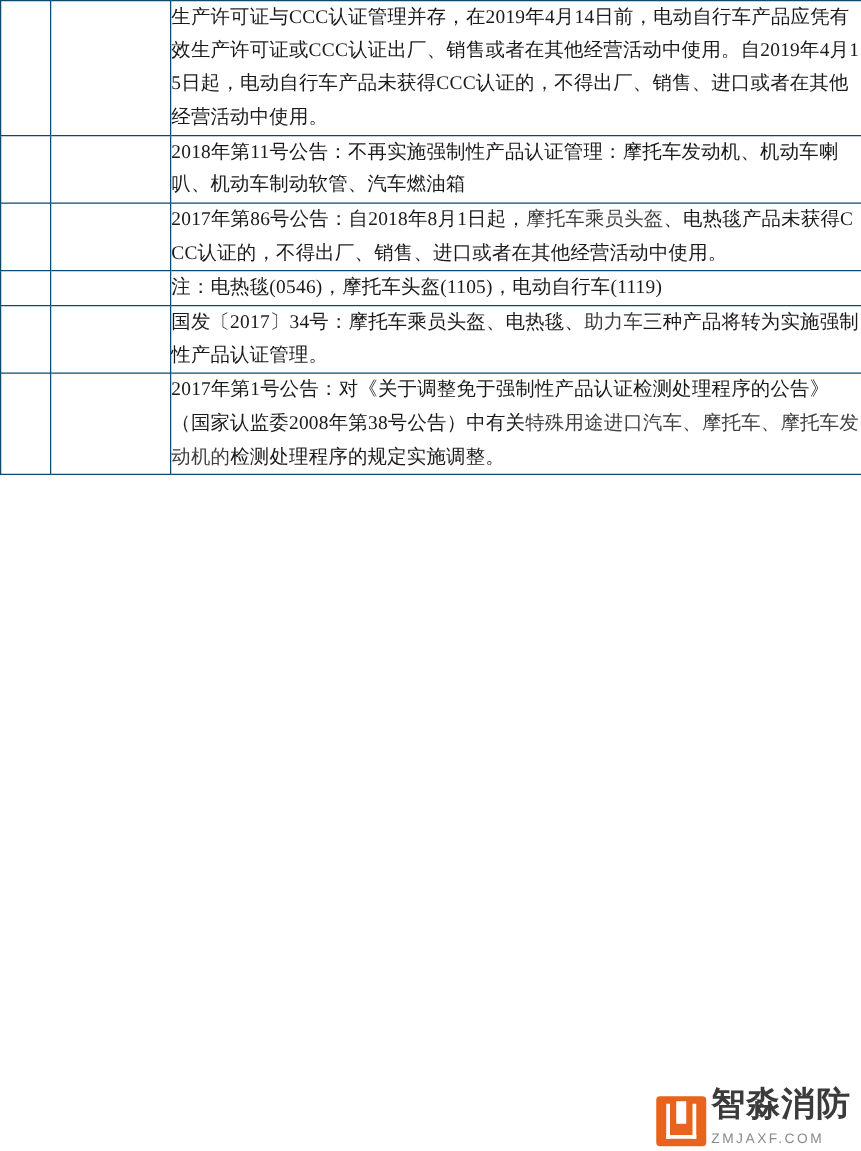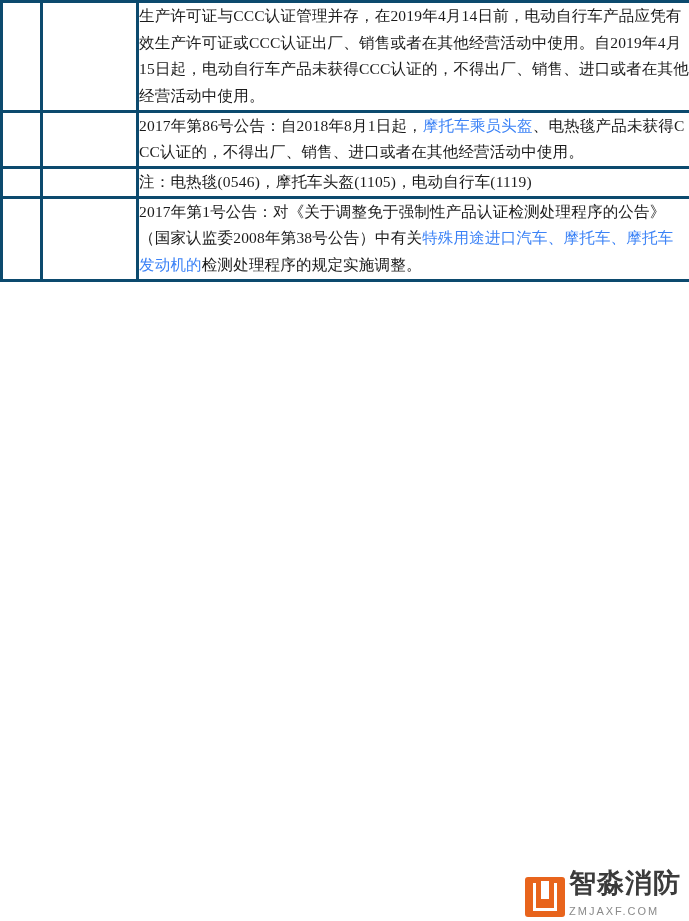--- a/index.html
+++ b/index.html
@@ -21,21 +21,21 @@
     width: 689px;
     height: 921px;
     background: #ffffff;
   }
   table.doc-table {
     border-collapse: collapse;
     width: 689px;
     table-layout: fixed;
   }
   table.doc-table td {
-    border: 3px solid #0c4a6e;
+    border: 1px solid #0c4a6e;
     vertical-align: top;
     padding: 0;
   }
   
   col.c1 { width: 40px; }
   col.c2 { width: 96px; }
   col.c3 { width: 553px; }
 
   td.col-a, td.col-b {
     background: #ffffff;
@@ -45,21 +45,21 @@
   }
   .cell-text {
     font-size: 15.5px;
     line-height: 1.72;
     color: #1a1a1a;
     letter-spacing: 0.2px;
     white-space: pre-wrap;
     word-break: break-all;
   }
   .green {
-    color: #3b82f6;
+    color: #404040;
   }
   .watermark {
     position: absolute;
     right: 4px;
     bottom: 2px;
     width: 160px;
     height: 44px;
     pointer-events: none;
   }
   .wm-logo {
@@ -130,28 +130,42 @@
         <td class="col-a"></td>
         <td class="col-b"></td>
         <td class="col-c">
           <div class="cell-text"><span>生产许可证与CCC认证管理并存，在2019年4月14日前，电动自行车产品应凭有效生产许可证或CCC认证出厂、销售或者在其他经营活动中使用。自2019年4月15日起，电动自行车产品未获得CCC认证的，不得出厂、销售、进口或者在其他经营活动中使用。</span></div>
         </td>
       </tr>
       <tr>
         <td class="col-a"></td>
         <td class="col-b"></td>
         <td class="col-c">
+          <div class="cell-text"><span>2018年第11号公告：不再实施强制性产品认证管理：摩托车发动机、机动车喇叭、机动车制动软管、汽车燃油箱</span></div>
+        </td>
+      </tr>
+      <tr>
+        <td class="col-a"></td>
+        <td class="col-b"></td>
+        <td class="col-c">
           <div class="cell-text"><span>2017年第86号公告：自2018年8月1日起，</span><span class="green">摩托车乘员头盔</span><span>、电热毯产品未获得CCC认证的，不得出厂、销售、进口或者在其他经营活动中使用。</span></div>
         </td>
       </tr>
       <tr>
         <td class="col-a"></td>
         <td class="col-b"></td>
         <td class="col-c">
           <div class="cell-text"><span>注：电热毯(0546)，摩托车头盔(1105)，电动自行车(1119)</span></div>
+        </td>
+      </tr>
+      <tr>
+        <td class="col-a"></td>
+        <td class="col-b"></td>
+        <td class="col-c">
+          <div class="cell-text"><span>国发〔2017〕34号：摩托车乘员头盔、电热毯、</span><span class="green">助力车</span><span>三种产品将转为实施强制性产品认证管理。</span></div>
         </td>
       </tr>
       <tr>
         <td class="col-a"></td>
         <td class="col-b"></td>
         <td class="col-c">
           <div class="cell-text"><span>2017年第1号公告：对《关于调整免于强制性产品认证检测处理程序的公告》（国家认监委2008年第38号公告）中有关</span><span class="green">特殊用途进口汽车、摩托车、摩托车发动机的</span><span>检测处理程序的规定实施调整。</span></div>
         </td>
       </tr>
     </tbody>

